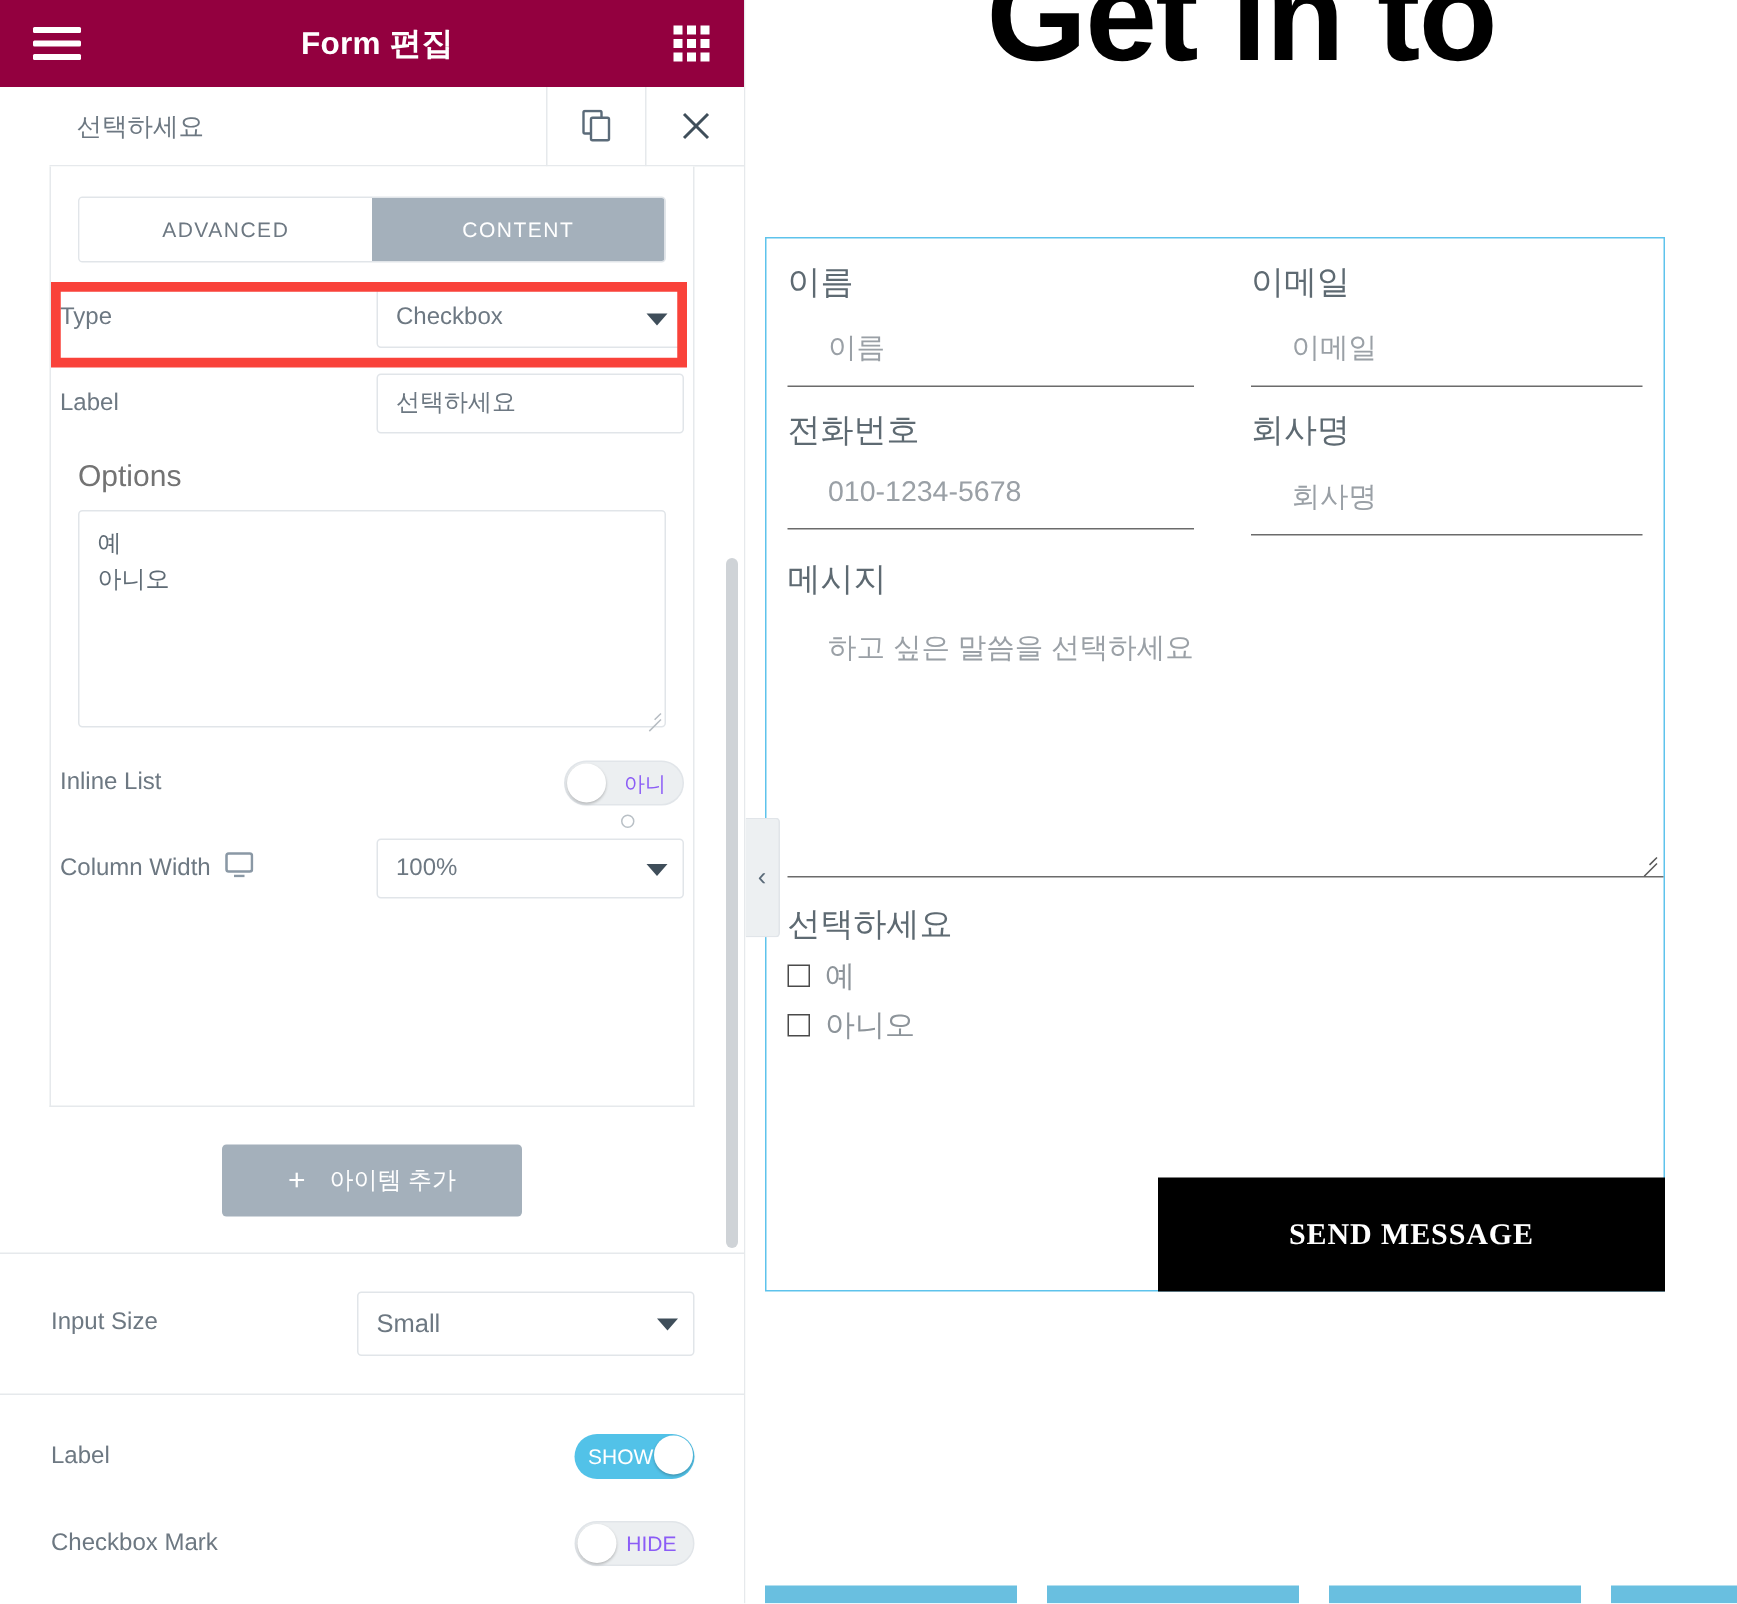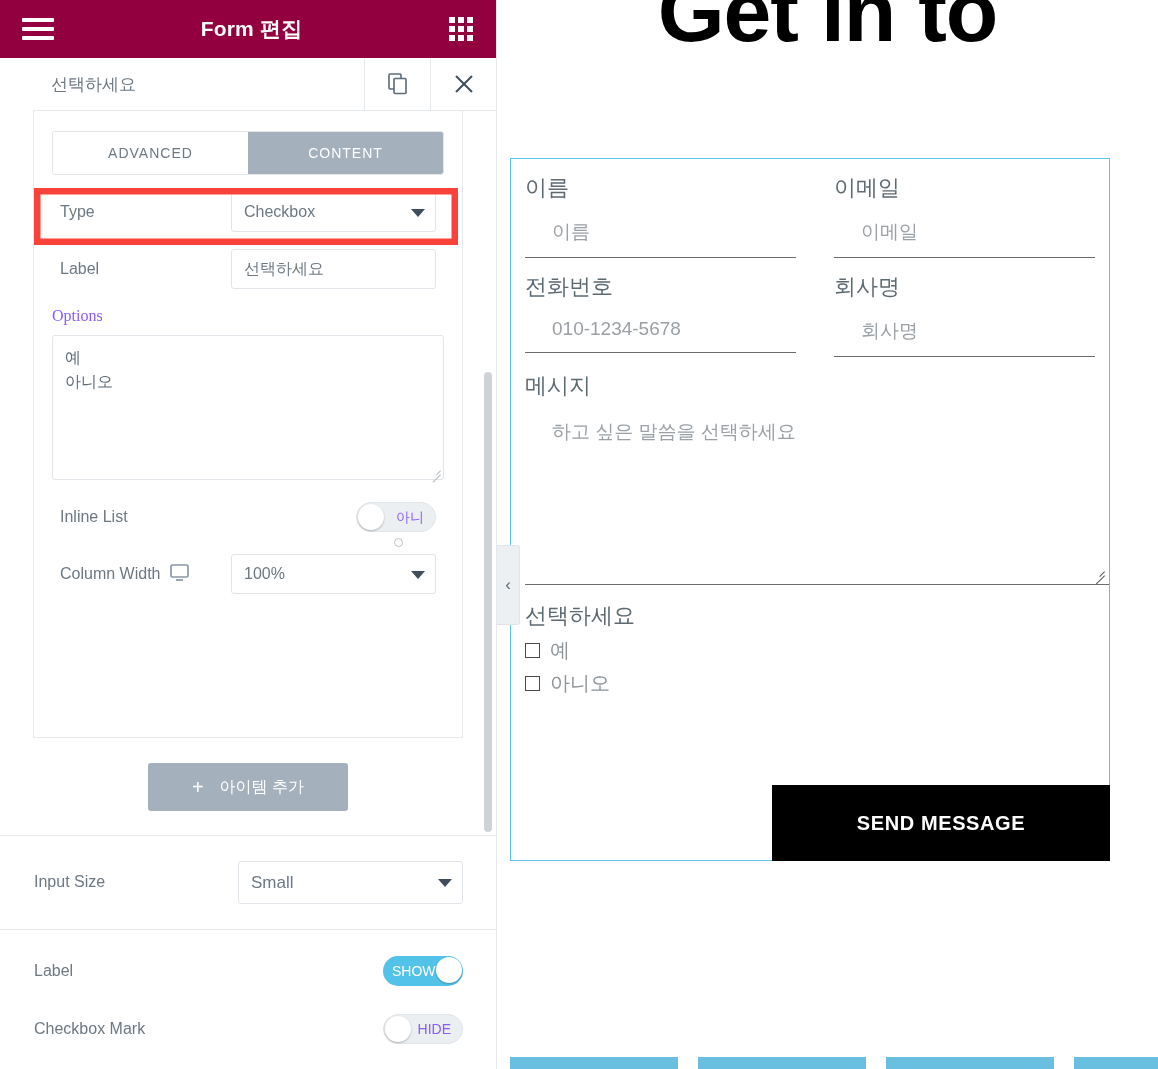--- a/index.html
+++ b/index.html
@@ -62,40 +62,40 @@
     width: 430px; height: 627px;
     background: #ffffff; border: 1px solid #e6e9ec; border-top: none;
   }
 
   .tabs { display: flex; margin: 20px 18px 0 18px;
     border: 1px solid #e1e5e9; border-radius: 3px; overflow: hidden; }
   .tab { flex: 1; text-align: center; padding: 13px 0; font-size: 14px;
     letter-spacing: 1px; cursor: pointer; color: #6d7882; background: #ffffff; }
   .tab.active { background: #a4b0bb; color: #ffffff; }
 
-  .row { display: flex; align-items: center; padding: 0 26px; margin-top: 17px; }
+  .row { display: flex; align-items: center; padding: 0 6px; margin-top: 17px; }
   .row .lbl { font-size: 16px; color: #6d7882; flex: 1; display: flex;
     align-items: center; gap: 10px; }
   .ctl { width: 205px; }
   .select {
     position: relative; border: 1px solid #e1e5e9; border-radius: 3px;
     height: 40px; line-height: 38px; padding: 0 30px 0 12px; font-size: 16px;
     color: #6d7882; background: #fff; cursor: pointer; white-space: nowrap;
     overflow: hidden;
   }
   .caret { position: absolute; right: 10px; top: 50%; margin-top: -3px;
     width: 0; height: 0; border-left: 7px solid transparent;
     border-right: 7px solid transparent; border-top: 8px solid #3f4e5a; }
   .textinput {
     border: 1px solid #e1e5e9; border-radius: 3px; height: 40px;
     line-height: 38px; padding: 0 12px; font-size: 16px; color: #6d7882;
     background: #fff;
   }
 
-  .opt-label { padding: 0 18px; margin-top: 18px; font-size: 16px; color: #8b5cf6; font-family: Liberation Serif, serif; }
+  .opt-label { padding: 0 18px; margin-top: 18px; font-size: 20px; color: #737373; }
   .textarea-wrap { margin: 10px 18px 0 18px; position: relative; }
   .textarea {
     border: 1px solid #e1e5e9; border-radius: 3px; height: 145px;
     padding: 10px 12px; font-size: 16px; color: #5f6b75; line-height: 1.5;
     background: #fff; white-space: pre-line; overflow: hidden;
   }
   .resize-grip { position: absolute; right: 3px; bottom: 3px; width: 12px;
     height: 12px; }
   .resize-grip:before, .resize-grip:after {
     content: ""; position: absolute; background: #b6bcc2; height: 1px; width: 11px;
@@ -190,20 +190,21 @@
   .chk-group .ctitle { font-size: 22px; color: #5e6a72; margin-bottom: 6px; }
   .chk-item { display: flex; align-items: center; gap: 10px; margin-bottom: 6px; }
   .chk-box { width: 15px; height: 15px; border: 1px solid #4a4a4a; background: #fff; }
   .chk-item .ctext { font-size: 20px; color: #8d949a; }
 
   .sendbtn {
     position: absolute; right: -1px; bottom: -1px; width: 338px; height: 76px;
     background: #000000; color: #ffffff; font-size: 20px; font-weight: 700;
     letter-spacing: .6px; display: flex; align-items: center; justify-content: center;
     cursor: pointer;
+    font-family: Liberation Serif, serif;
   }
 
   .bottom-bars { position: absolute; left: 0; bottom: 0; width: 661px; height: 16px; }
   .bottom-bars i { position: absolute; bottom: 0; height: 12px; background: #69bfe0;
     display: block; }
 </style>
 </head>
 <body>
 
 <div id="root">

